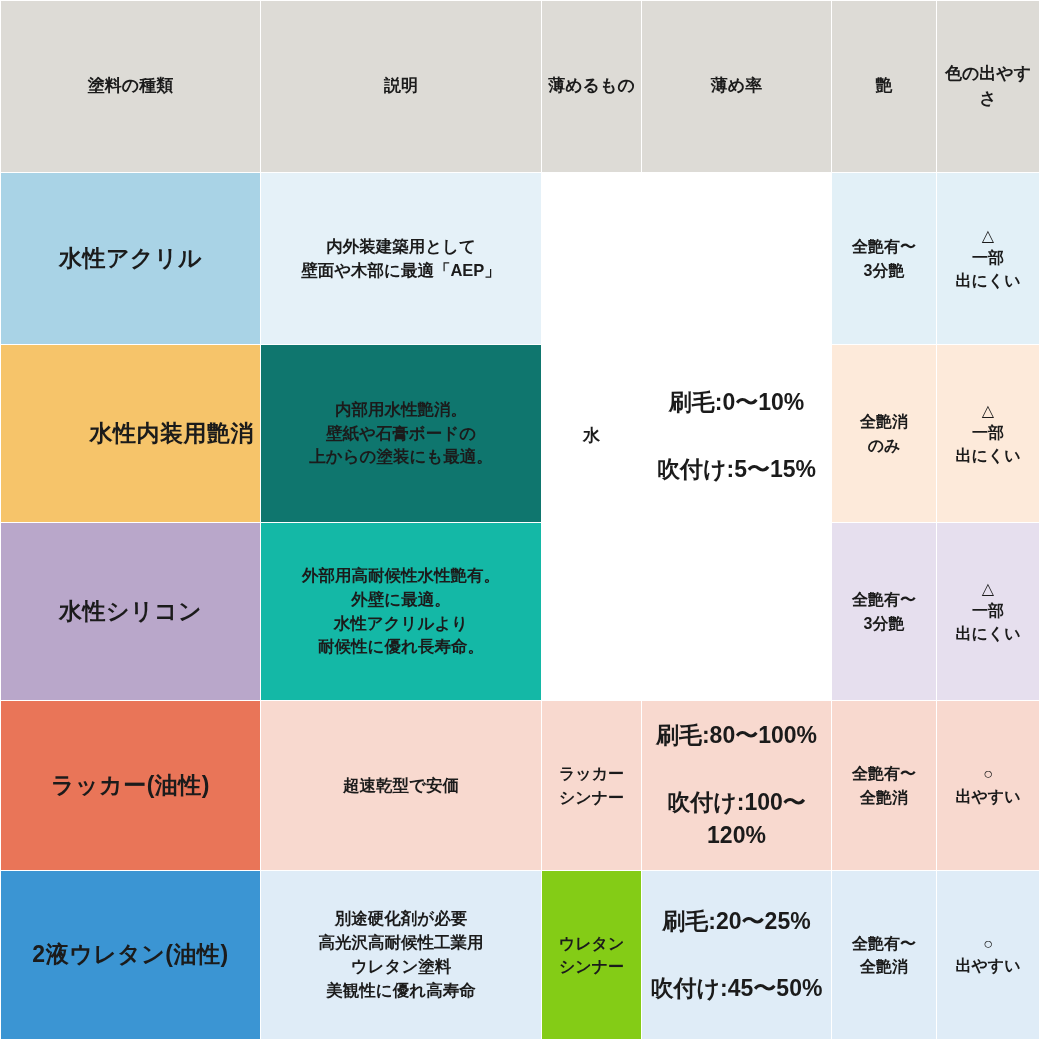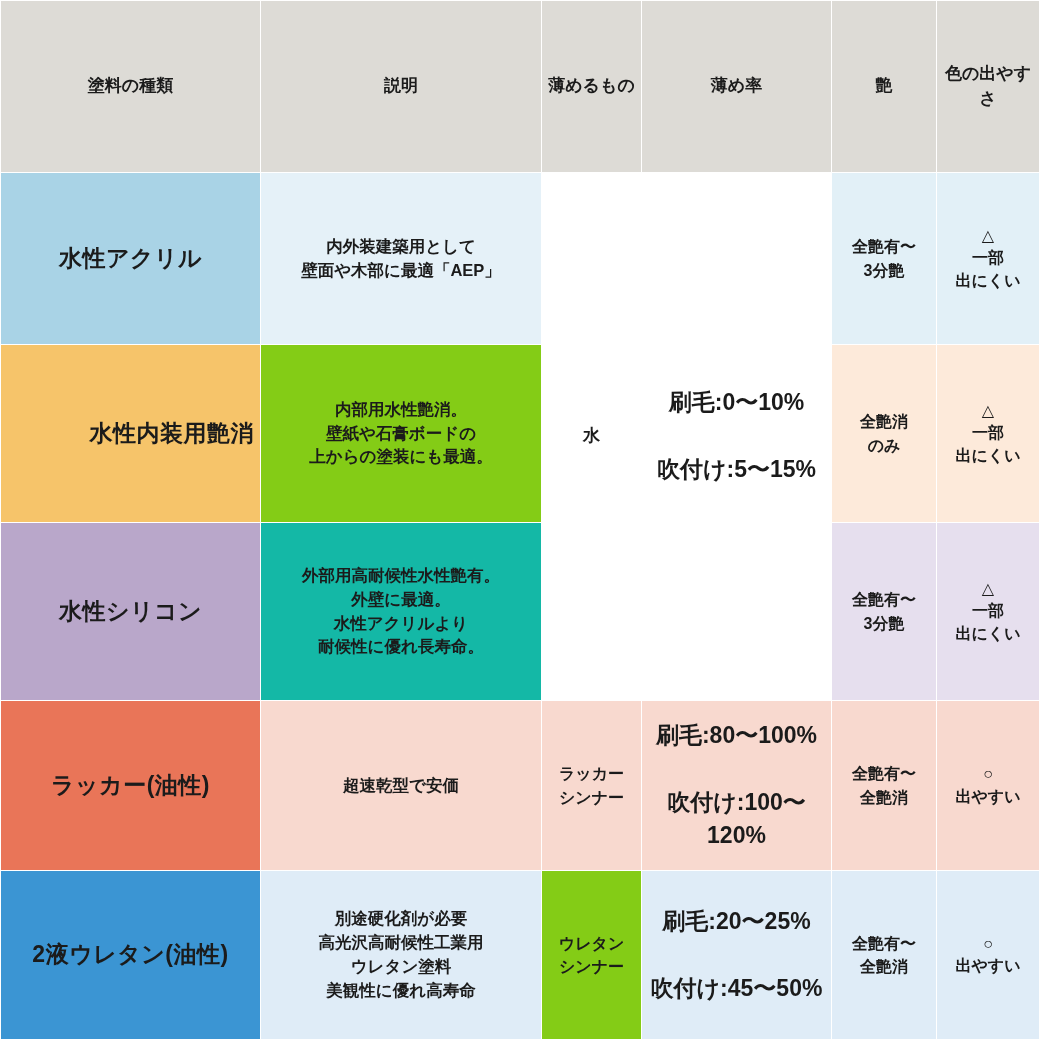--- a/index.html
+++ b/index.html
@@ -73,21 +73,21 @@
     font-size: 16px;
     line-height: 1.4;
   }
   
   .r1 .row-type   { background: #a9d3e6; }
   .r1 .row-desc   { background: #e5f1f8; }
   .r1 .c-gloss-td { background: #e2f0f7; }
   .r1 .c-color-td { background: #e2f0f7; }
 
   .r2 .row-type   { background: #f6c46a; text-align: right; }
-  .r2 .row-desc   { background: #84cc16; }
+  .r2 .row-desc   { background: #0f766e; }
   .r2 .c-gloss-td { background: #fdeada; }
   .r2 .c-color-td { background: #fdeada; }
 
   .r3 .row-type   { background: #b9a7ca; }
   .r3 .row-desc   { background: #14b8a6; margin-top: 6px; }
   .r3 .c-gloss-td { background: #e6dfee; }
   .r3 .c-color-td { background: #e6dfee; }
 
   .r4 .row-type   { background: #e97558; }
   .r4 .row-desc   { background: #f8d9cf; }

